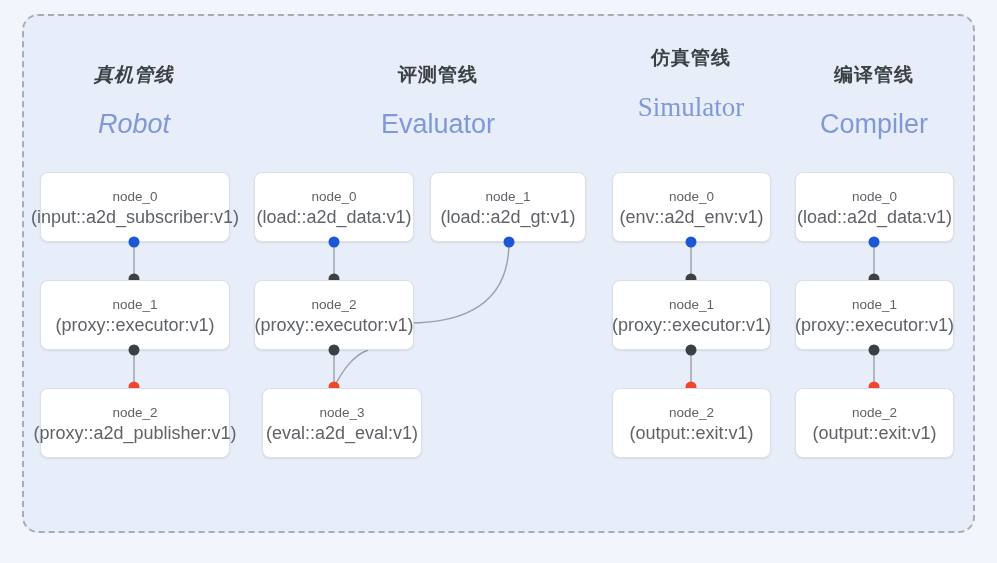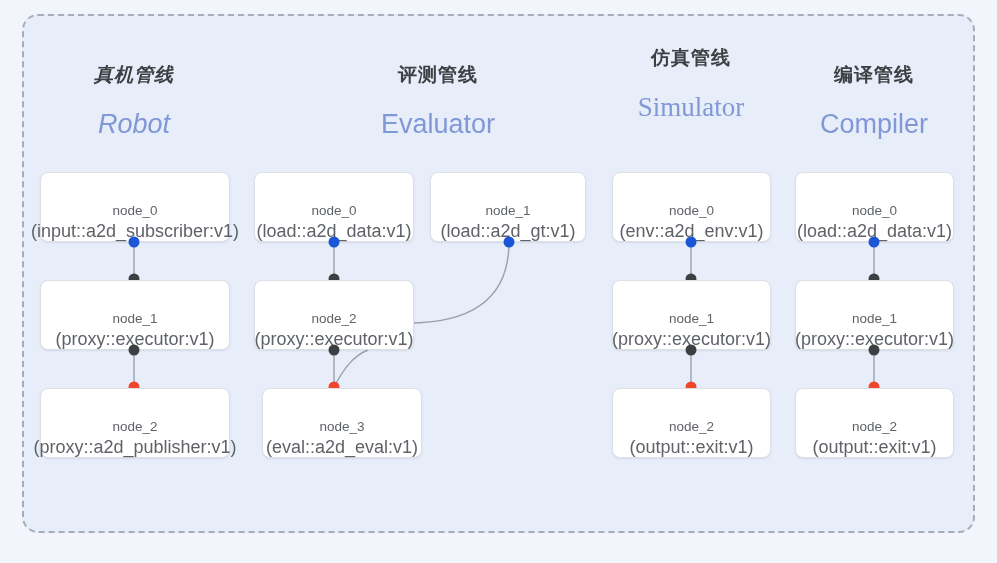--- a/index.html
+++ b/index.html
@@ -65,21 +65,21 @@
   
   .node {
     position: absolute;
     box-sizing: border-box;
     background: #FFFFFF;
     border: 1px solid #DCDFE5;
     border-radius: 8px;
     display: flex;
     flex-direction: column;
     align-items: center;
-    justify-content: flex-end;
+    justify-content: center;
     box-shadow: 0 1px 2px rgba(60, 64, 67, 0.10);
   }
   .node-name {
     font-size: 13.5px;
     color: #5F6368;
     line-height: 20px;
     white-space: nowrap;
   }
   .node-type {
     font-size: 18px;

